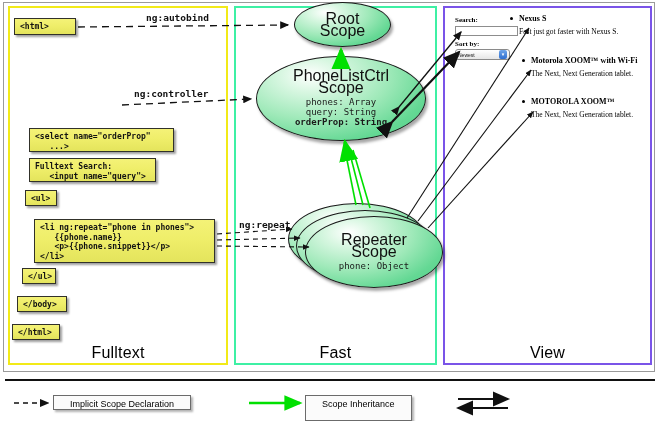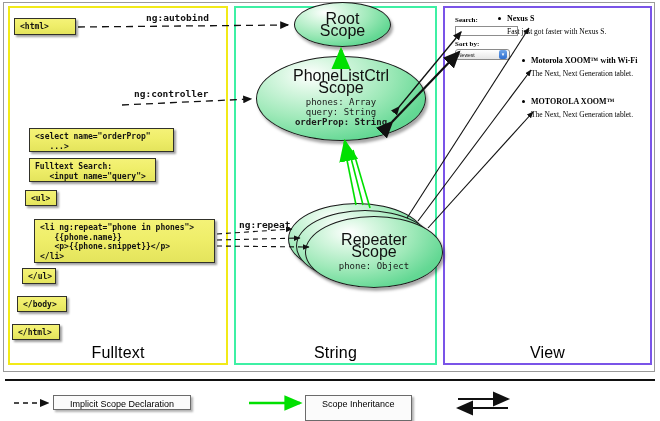--- a/index.html
+++ b/index.html
@@ -235,21 +235,21 @@
 
   <div class="lbl" style="left:455px;top:16px;">Search:</div>
   <div class="txt-input" style="left:455px;top:26px;width:63px;height:10px;"></div>
 
   <div class="lbl" style="left:455px;top:40px;">Sort by:</div>
   <div class="sel-box" style="left:455px;top:49px;width:55px;height:11px;">
     <span>Newest</span>
     <span class="sel-arrow">▾</span>
   </div>
 
-  <div class="phone-item" style="left:498px;top:14px;width:135px;height:26px;">
+  <div class="phone-item" style="left:510px;top:14px;width:135px;height:26px;">
     <span class="phone-bullet"></span>
     <span class="phone-name">Nexus S</span>
     <span class="phone-snip">Fast just got faster with Nexus S.</span>
   </div>
 
   <div class="phone-item" style="left:522px;top:56px;width:135px;height:26px;">
     <span class="phone-bullet"></span>
     <span class="phone-name">Motorola XOOM™ with Wi-Fi</span>
     <span class="phone-snip">The Next, Next Generation tablet.</span>
   </div>
@@ -258,21 +258,21 @@
     <span class="phone-bullet"></span>
     <span class="phone-name">MOTOROLA XOOM™</span>
     <span class="phone-snip">The Next, Next Generation tablet.</span>
   </div>
 
   <div class="conn-label" style="left:146px;top:12px;">ng:autobind</div>
   <div class="conn-label" style="left:134px;top:88px;">ng:controller</div>
   <div class="conn-label" style="left:239px;top:219px;">ng:repeat</div>
 
   <div class="lane-label lane-label-template">Fulltext</div>
-  <div class="lane-label lane-label-model">String</div>
+  <div class="lane-label lane-label-model">Fast</div>
   <div class="lane-label lane-label-view">View</div>
 
   <div class="legend-rule"></div>
 
   <div class="legend-box" style="left:53px;top:395px;height:15px;">Implicit Scope Declaration</div>
   <div class="legend-box" style="left:305px;top:395px;height:26px;">Scope Inheritance</div>
 
   <svg class="overlay" viewBox="0 0 660 421">
     <defs>
       <marker id="ah-black" markerWidth="7" markerHeight="6" refX="6" refY="3" orient="auto">

